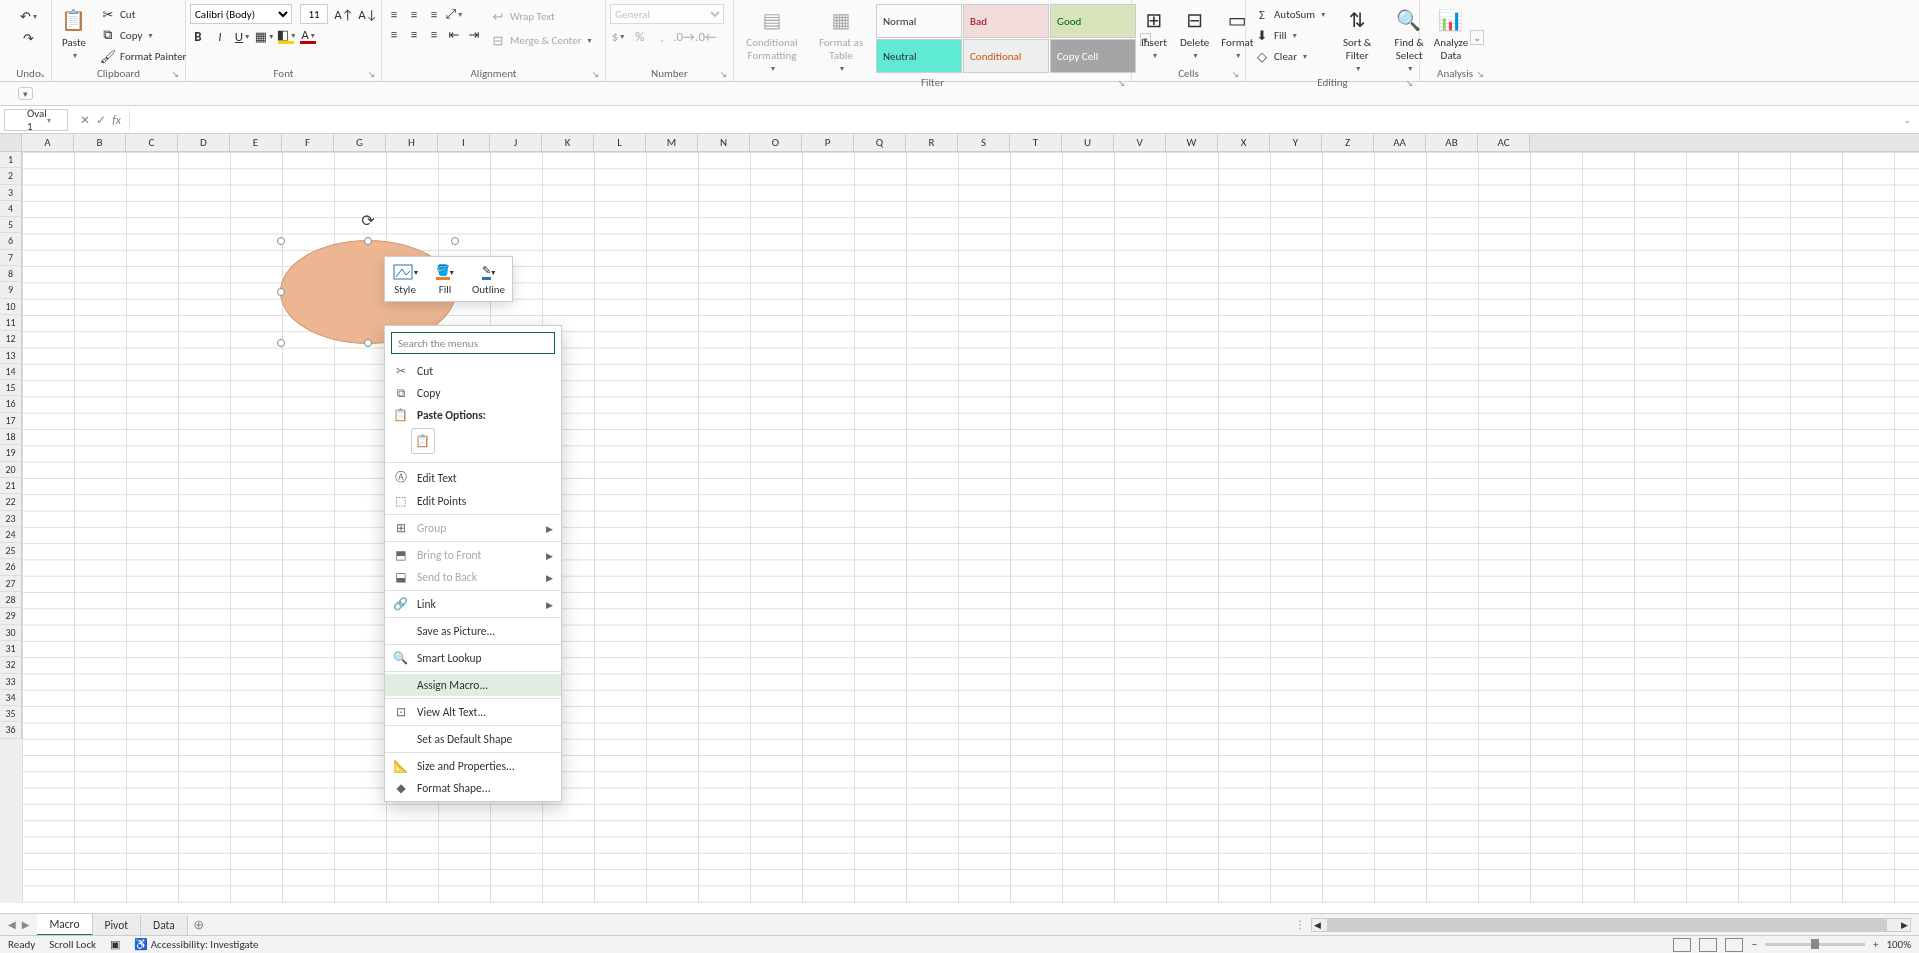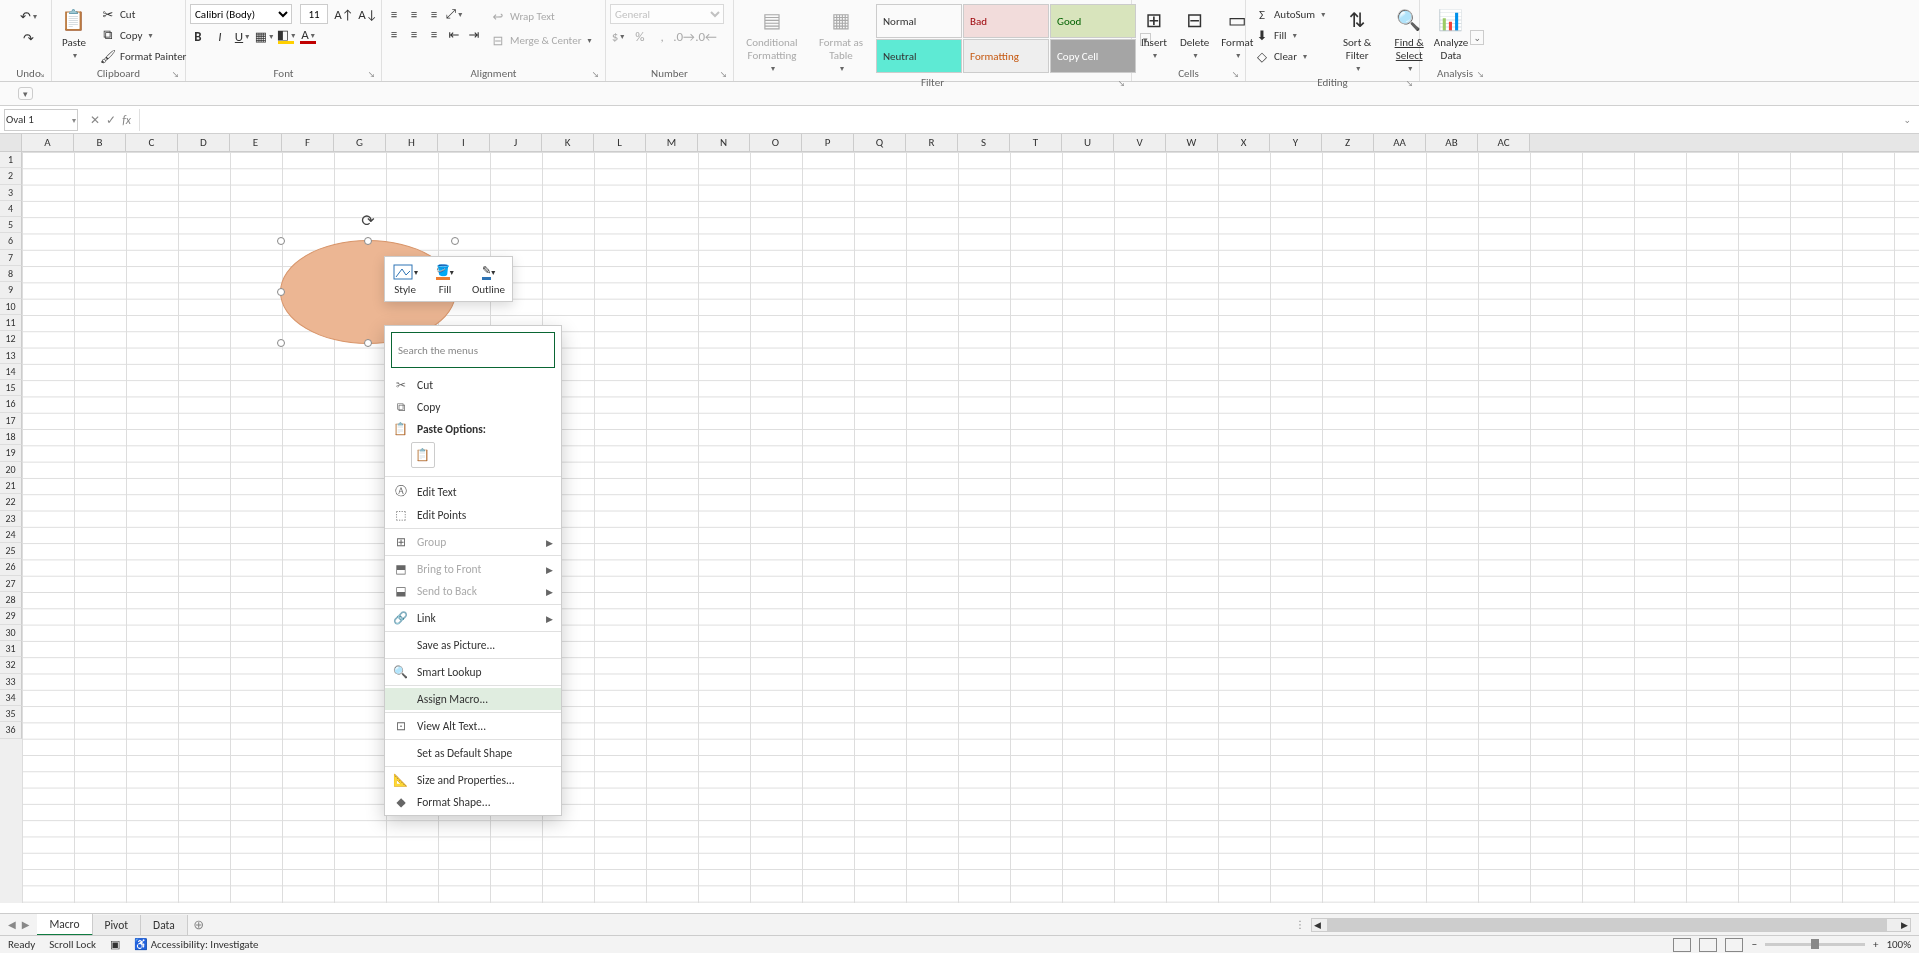--- a/index.html
+++ b/index.html
@@ -21,21 +21,21 @@
 
 .style-cell { width: 86px; height: 22px; border: 1px solid #ccc; display: flex; align-items: center; padding: 16px 6px; font-size: 11px; }
 .style-grid { display: grid; grid-template-columns: repeat(3, 86px); gap: 1px; }
 
 
 .qat-row { height: 24px; border-bottom: 1px solid #d0d0d0; display: flex; align-items: center; padding-left: 18px; background: #fafafa; }
 .qat-collapse { font-size: 9px; color: #666; border: 1px solid #ccc; border-radius: 3px; padding: 0 4px; }
 
 
 .formula-bar { height: 28px; border-bottom: 1px solid #d0d0d0; display: flex; align-items: center; background: #fff; }
-.name-box { width: 74px; border: 1px solid #ccc; margin: 18px 4px; height: 22px; display: flex; align-items: center; padding: 0 1px; font-size: 11px; justify-content: space-between; }
+.name-box { width: 64px; border: 1px solid #ccc; margin: 18px 4px; height: 22px; display: flex; align-items: center; padding: 0 22px; font-size: 11px; justify-content: space-between; }
 .fx-controls { display: flex; align-items: center; gap: 6px; padding: 0 8px; color: #888; }
 .fx-input { flex: 1; border-left: 1px solid #e0e0e0; height: 22px; }
 
 
 .grid-wrap { position: absolute; top: 134px; left: 0; right: 0; bottom: 32px; overflow: hidden; }
 .col-headers { display: flex; height: 18px; background: #e6e6e6; border-bottom: 1px solid #ccc; position: relative; }
 .corner { width: 22px; background: #e6e6e6; border-right: 1px solid #ccc; border-bottom: 1px solid #ccc; height: 18px; }
 .col-h { width: 52px; border-right: 1px solid #ccc; text-align: center; font-size: 11px; line-height: 18px; color: #333; background: #efefef; }
 .rows { position: absolute; top: 18px; left: 0; right: 0; bottom: 18px; display: flex; }
 .row-headers { width: 22px; background: #efefef; }
@@ -50,21 +50,21 @@
 .handle { width: 8px; height: 8px; background: #fff; border: 1px solid #888; border-radius: 50%; position: absolute; }
 .rothandle { position: absolute; left: 50%; top: -30px; transform: translateX(-50%); font-size: 16px; color: #444; }
 
 
 .mini-toolbar { position: absolute; left: 384px; top: 256px; background: #fff; border: 1px solid #ccc; box-shadow: 0 4px 12px rgba(0,0,0,0.15); display: flex; padding: 3px; gap: 6px; }
 .mini-btn { display: flex; flex-direction: column; align-items: center; font-size: 11px; gap: 1px; padding: 2px 4px; }
 .mini-icon { width: 26px; height: 20px; display: flex; align-items: center; justify-content: center; position: relative; }
 
 
 .context-menu { position: absolute; left: 384px; top: 325px; width: 178px; background: #fff; border: 1px solid #ccc; box-shadow: 0 6px 18px rgba(0,0,0,0.2); padding-bottom: 2px; }
-.menu-search { margin: 6px; border: 1px solid #0a6634; height: 36px; display: flex; align-items: center; padding: 0 6px; font-size: 11px; color: #888; }
+.menu-search { margin: 6px; border: 1px solid #0a6634; height: 22px; display: flex; align-items: center; padding: 0 6px; font-size: 11px; color: #888; }
 .menu-item { display: flex; align-items: center; gap: 8px; padding: 4px 8px; font-size: 11.5px; position: relative; }
 .menu-item.hover { background: #e0ede0; }
 .menu-item.disabled { color: #aaa; }
 .menu-item .mi-icon { width: 16px; display: flex; justify-content: center; color: #666; font-size: 12px; }
 .menu-item .arrow { position: absolute; right: 8px; font-size: 9px; color: #666; }
 .menu-sep { height: 1px; background: #e0e0e0; margin: 2px 0; }
 .paste-btn { width: 24px; height: 26px; border: 1px solid #ccc; margin-left: 26px; display: flex; align-items: center; justify-content: center; border-radius: 2px; }
 
 
 .sheet-tabs { position: absolute; bottom: 18px; left: 0; right: 0; height: 22px; border-top: 1px solid #ccc; display: flex; align-items: center; background: #f3f3f3; }
@@ -202,21 +202,21 @@
         </div>
       <div class="vbtn dd" style="color:#aaa;">
           <span class="icon-lg">▦</span>
           <span style="width:54px;">Format as Table</span>
         </div>
       <div class="style-grid">
         <div class="style-cell">Normal</div>
         <div class="style-cell" style="background:#f2dcdb;color:#9c0006;">Bad</div>
         <div class="style-cell" style="background:#d8e4bc;color:#006100;">Good</div>
         <div class="style-cell" style="background:#5eead4;">Neutral</div>
-        <div class="style-cell" style="background:#eee;color:#c65911;">Formatting</div>
+        <div class="style-cell" style="background:#eee;color:#c65911;">Conditional</div>
         <div class="style-cell" style="background:#a5a5a5;color:#fff;">Copy Cell</div>
       </div>
       <span style="font-size:9px;color:#666;border:1px solid #ccc;padding:0 2px;align-self:center;">▾</span>
     </div>
     <div class="ribbon-group-label" style="">Filter</div>
   </div>
 
   <div class="ribbon-group" style="width:114px;">
     <div class="ribbon-group-body">
       <div class="vbtn dd">
@@ -250,21 +250,21 @@
             <span class="icon-sm">◇</span>
             <span>Clear</span>
           </div>
       </div>
       <div class="vbtn dd">
           <span class="icon-lg">⇅</span>
           <span style="width:40px;">Sort &amp; Filter</span>
         </div>
       <div class="vbtn dd">
           <span class="icon-lg">🔍</span>
-          <span style="width:40px;text-decoration:underline;">Find &amp; Select</span>
+          <span style="width:40px;">Find &amp; Select</span>
         </div>
     </div>
     <div class="ribbon-group-label">Editing</div>
   </div>
 
   <div class="ribbon-group" style="width:70px;border-right:none;">
     <div class="ribbon-group-body">
       <div class="vbtn">
           <span class="icon-lg">📊</span>
           <span style="width:46px;">Analyze Data</span>

